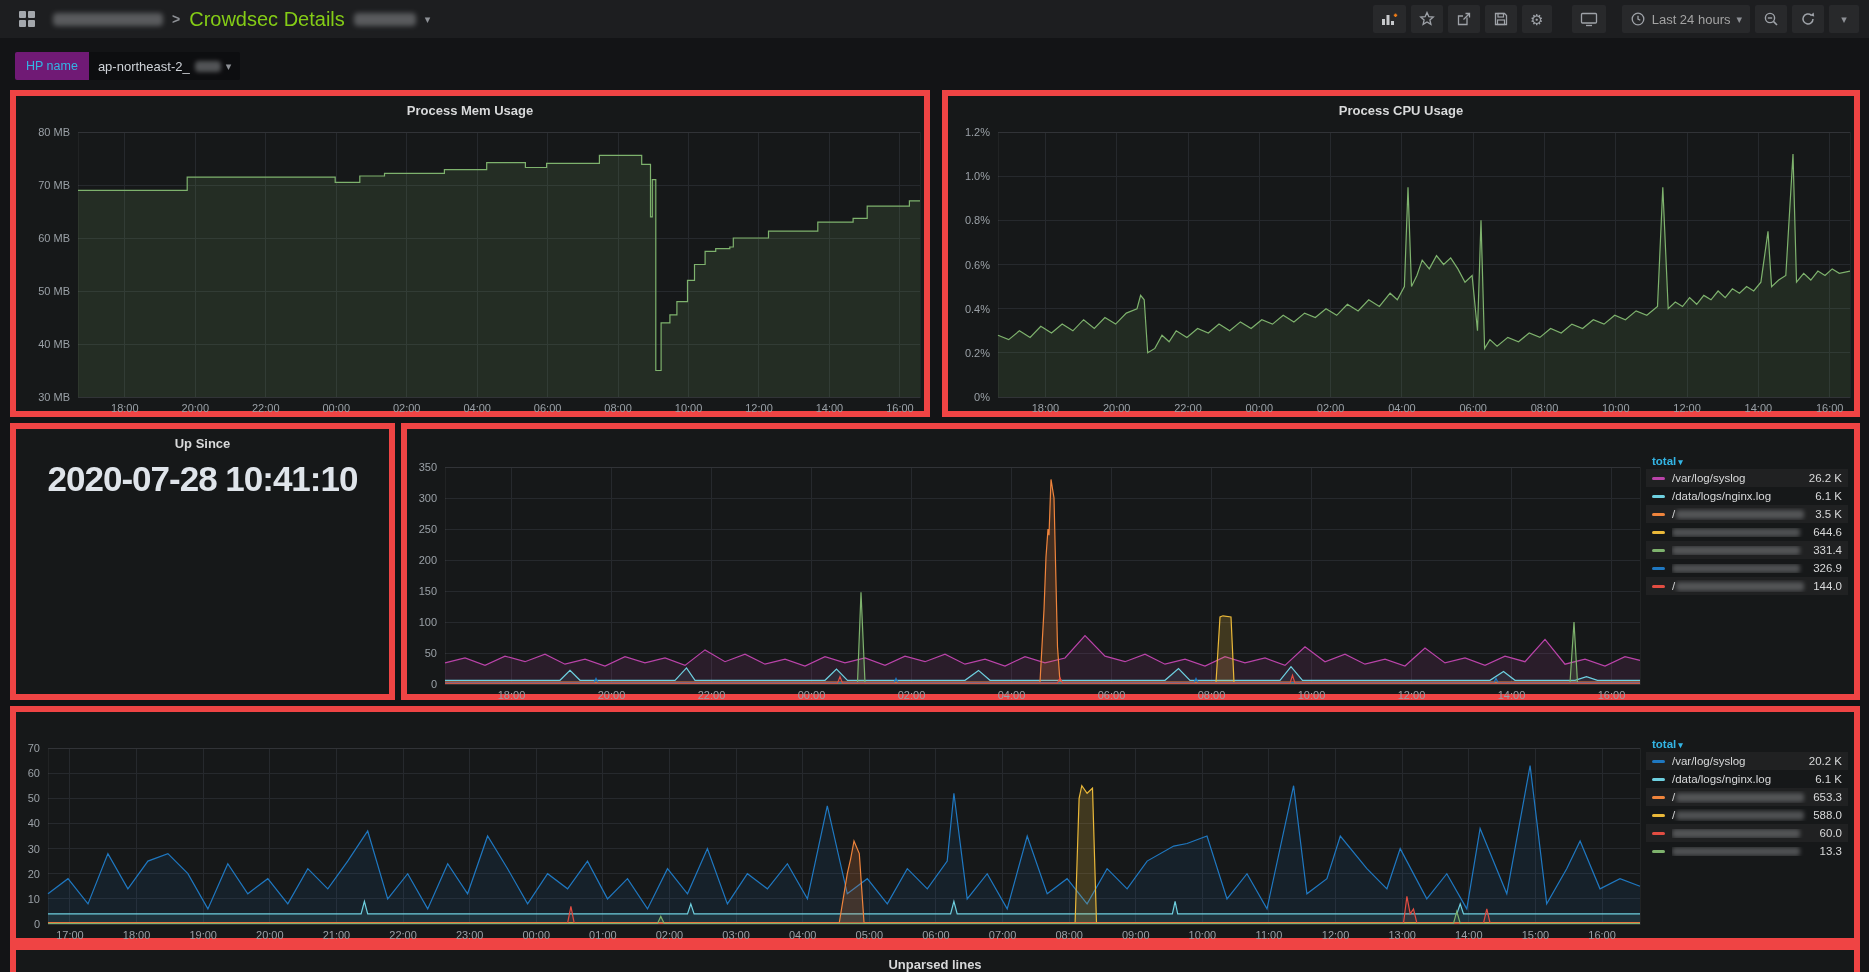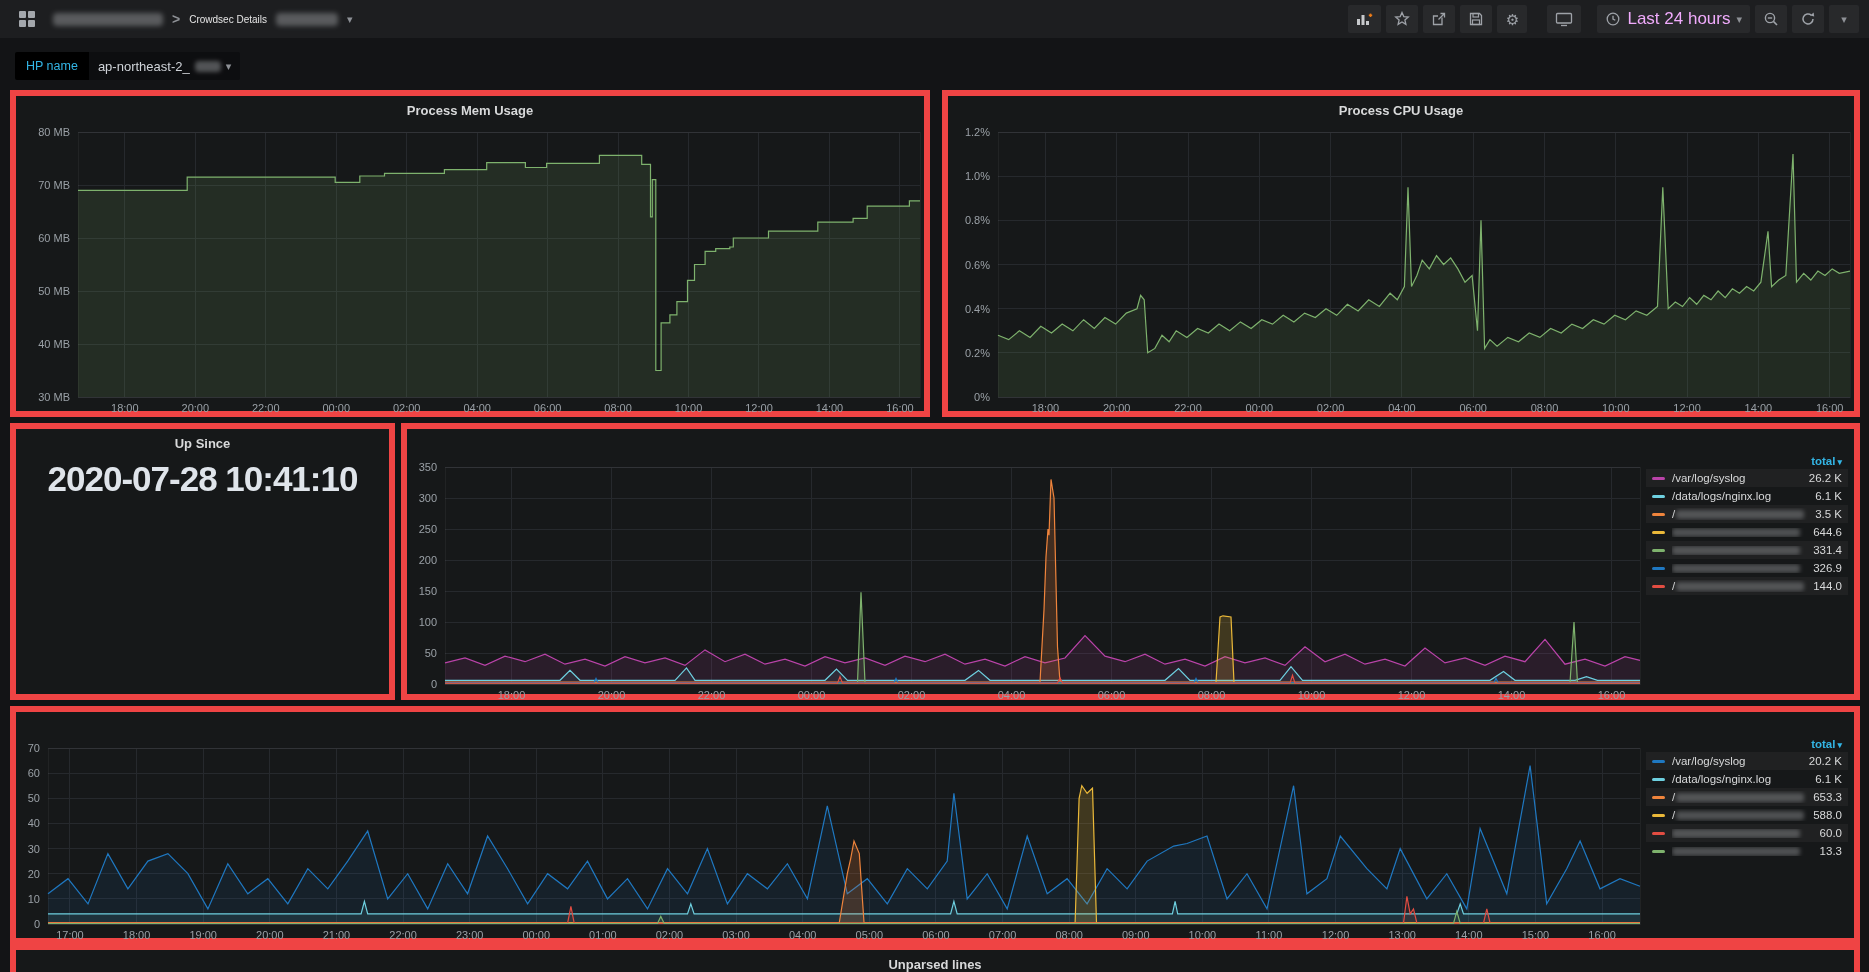--- a/index.html
+++ b/index.html
@@ -2,52 +2,52 @@
 <html><head>
 <meta charset="utf-8">
 <style>
   html,body{margin:0;padding:0;background:#131416;width:1869px;height:972px;overflow:hidden;
     font-family:"Liberation Sans",sans-serif;-webkit-font-smoothing:antialiased;}
   
   .navbar{position:absolute;left:0;top:0;width:100%;height:38px;background:#1d1e20;
     display:flex;align-items:center;justify-content:space-between;box-sizing:border-box;padding:0 10px;}
   .nav-left{display:flex;align-items:center;gap:9px;}
   .nav-right{display:flex;align-items:center;gap:5px;}
-  .crumb-title{color:#e5e5e5;font-size:10px;}
+  .crumb-title{color:#84cc16;font-size:20px;}
   .sep{color:#8e9196;font-size:14px;font-weight:700;}
   .caret{color:#8e9196;font-size:11px;line-height:1;}
   .blurblob{background:#8b8d90;opacity:.55;border-radius:4px;height:13px;filter:blur(2.5px);}
   .bb-110{width:110px}.bb-62{width:62px}.bb-26{width:26px;height:11px;display:inline-block;vertical-align:middle;filter:blur(2px);}
   .navbtn{height:28px;min-width:30px;background:#28292b;border:none;border-radius:2px;
     display:flex;align-items:center;justify-content:center;gap:6px;padding:0 8px;cursor:pointer;color:#9ea2a8;}
   .navbtn.plain{background:transparent;}
   .navbtn svg{display:block}
   .tv-gap{width:10px}
-  .time-text{color:#f0abfc;font-size:17px;}
+  .time-text{color:#a3a3a3;font-size:13px;}
   .uni-icon{font-size:15px;color:#9ea2a8;line-height:1;}
   
   .submenu{position:absolute;left:15px;top:52px;display:flex;align-items:stretch;height:28px;}
-  .var-label{background:#000000;color:#33b5e5;font-size:12.5px;display:flex;align-items:center;
+  .var-label{background:#701a75;color:#33b5e5;font-size:12.5px;display:flex;align-items:center;
     padding:0 11px;border-radius:2px 0 0 2px;}
   .var-value{background:#0d0e10;color:#d0d4d9;font-size:13px;display:flex;align-items:center;gap:5px;
     padding:0 9px;border-radius:0 2px 2px 0;cursor:pointer;}
   
   .panel{position:absolute;background:#161819;border:6px solid #ef4444;box-sizing:border-box;}
   .panel-title{color:#d8d9da;font-size:13px;font-weight:600;text-align:center;padding-top:7px;height:19px;cursor:pointer;}
   .chart{position:absolute;}
   .ax{font-family:"Liberation Sans",sans-serif;font-size:11px;fill:#9aa0a6;}
   .ya{text-anchor:end}.xa{text-anchor:middle}
   .grid{stroke:#26292d;stroke-width:1;shape-rendering:crispEdges;}
   .plotborder{fill:none;stroke:rgba(255,255,255,0.05);shape-rendering:crispEdges;}
   
   .stat-wrap{position:absolute;left:0;right:0;top:30px;bottom:0;display:flex;align-items:flex-start;justify-content:center;}
   .stat-value{color:#dfe4ea;font-size:35px;font-weight:700;letter-spacing:-1px;white-space:nowrap;}
   
   .legend{position:absolute;right:6px;top:24px;width:202px;font-size:11.5px;}
-  .lg-head{color:#33b5e5;font-weight:700;text-align:right;padding:2px 6px;cursor:pointer;}
+  .lg-head{color:#33b5e5;font-weight:700;text-align:left;padding:2px 6px;cursor:pointer;}
   .lg-caret{color:#33b5e5;font-size:9px;margin-left:2px;}
   .lg-row{display:flex;align-items:center;height:18px;padding:0 6px;cursor:pointer;}
   .lg-row.alt{background:rgba(255,255,255,0.045);}
   .lg-dash{width:13px;height:3px;border-radius:2px;flex:none;margin-right:7px;}
   .lg-label{color:#d8d9da;flex:1;display:flex;align-items:center;gap:1px;overflow:hidden;white-space:nowrap;}
   .lg-val{color:#d8d9da;text-align:right;flex:none;}
   .redact{display:inline-block;width:128px;height:9px;background:#87898c;opacity:.5;border-radius:3px;filter:blur(2px);}
 </style>
 </head>
 <body>

